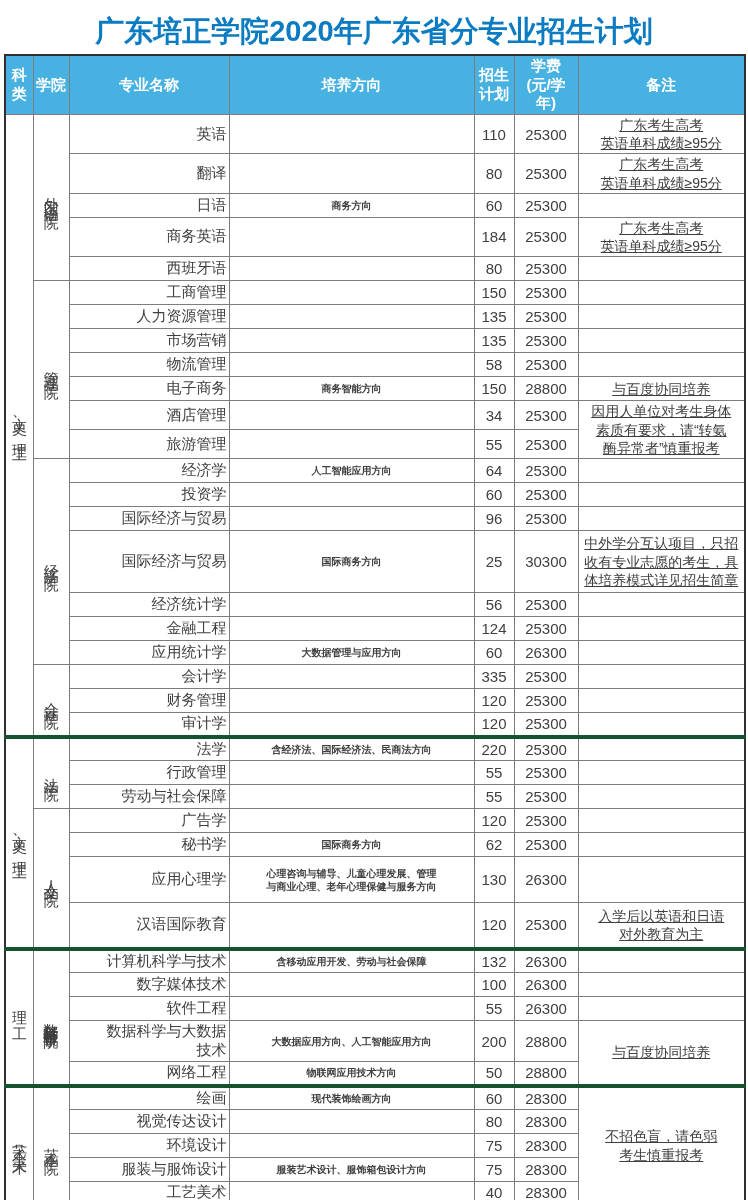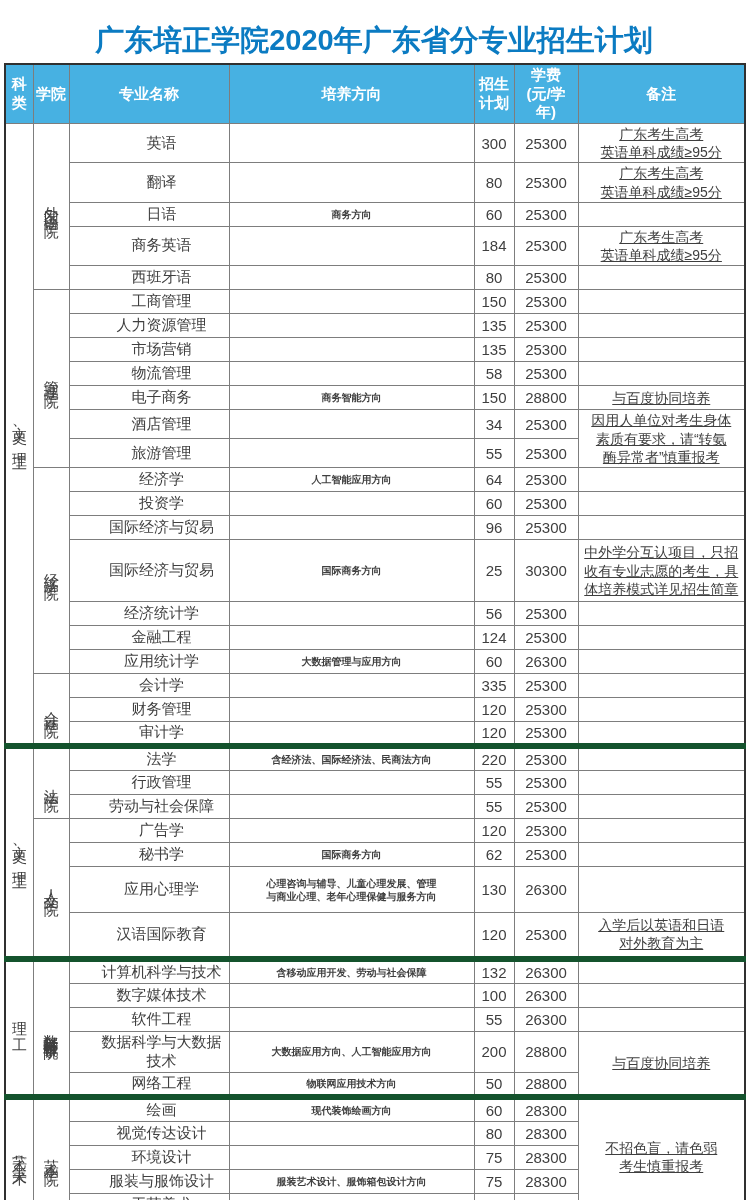--- a/index.html
+++ b/index.html
@@ -1,42 +1,42 @@
 <!DOCTYPE html>
 <html><head>
 <meta charset="utf-8">
 <style>
   html,body { margin:0; padding:0; background:#ffffff; }
   body { width:748px; font-family:"Liberation Sans", sans-serif; color:#3f3f3f; }
   .title { color:#0b7bc2; font-size:29px; font-weight:bold; text-align:center;
-           margin:23px 0 5px; line-height:1.2; letter-spacing:0px; }
+           margin:14px 0 5px; line-height:1.2; letter-spacing:0px; }
   table { border-collapse:collapse; table-layout:fixed; width:740px; margin:0 4px;
           border:2px solid #303030; }
   col.c-cat{width:28px} col.c-col{width:36px} col.c-maj{width:160px}
   col.c-dir{width:245px} col.c-plan{width:40px} col.c-fee{width:64px} col.c-rem{width:167px}
   th,td { border:1px solid #7d7d7d; padding:1px 2px; vertical-align:middle; overflow:hidden; }
   thead tr { height:40px; }
   th { background:#47b1e2; color:#ffffff; font-size:15px; font-weight:bold;
        white-space:pre-line; line-height:1.25; text-align:center; }
-  td.major { text-align:center; padding-left:27px; font-size:15px;margin-top:48px; }
+  td.major { text-align:right; padding-left:27px; font-size:15px;margin-top:48px; }
   td.dir   { text-align:center; white-space:pre-line; font-size:10px; line-height:1.3;font-weight:bold; }
   td.num   { text-align:center; font-size:15px; }
   td.rem   { text-align:center; white-space:pre-line; font-size:14px; line-height:1.3;text-decoration:underline; }
   td.cat, td.col { text-align:center; vertical-align:middle; }
   .vtext { writing-mode:vertical-rl; text-orientation:upright; display:inline-block;
            font-size:15px; line-height:1.1; letter-spacing:4px; }
   .vwrap { max-height:118px; letter-spacing:1px; line-height:1.15; }
   .sp    { letter-spacing:16px; }
   tr { height:24px; }
   tr.h2 { height:36px; }   
   tr.h3 { height:62px; }   
   tr.hp { height:46px; }   
   tr.hh { height:29px; }   
   tr.hl { height:54px; }   
-  tr.gtop td { border-top:6px solid #14532d; }
+  tr.gtop td { border-top:4px solid #14532d; }
 </style>
 </head>
 <body>
 
 <div class="title">广东培正学院2020年广东省分专业招生计划</div>
 
 <table>
   <colgroup>
     <col class="c-cat">
       <col class="c-col">
@@ -59,21 +59,21 @@
       <th>备注</th>
     </tr>
   </thead>
   <tbody>
 
     <tr class="h2">
       <td class="cat" rowspan="22"><span class="vtext">文史、理工</span></td>
       <td class="col" rowspan="5"><span class="vtext">外国语学院</span></td>
       <td class="major">英语</td>
       <td class="dir"></td>
-      <td class="num">300</td>
+      <td class="num">110</td>
       <td class="num">25300</td>
       <td class="rem">广东考生高考
 英语单科成绩≥95分</td>
     </tr>
     <tr class="h2">
       <td class="major">翻译</td>
       <td class="dir"></td>
       <td class="num">80</td>
       <td class="num">25300</td>
       <td class="rem">广东考生高考

